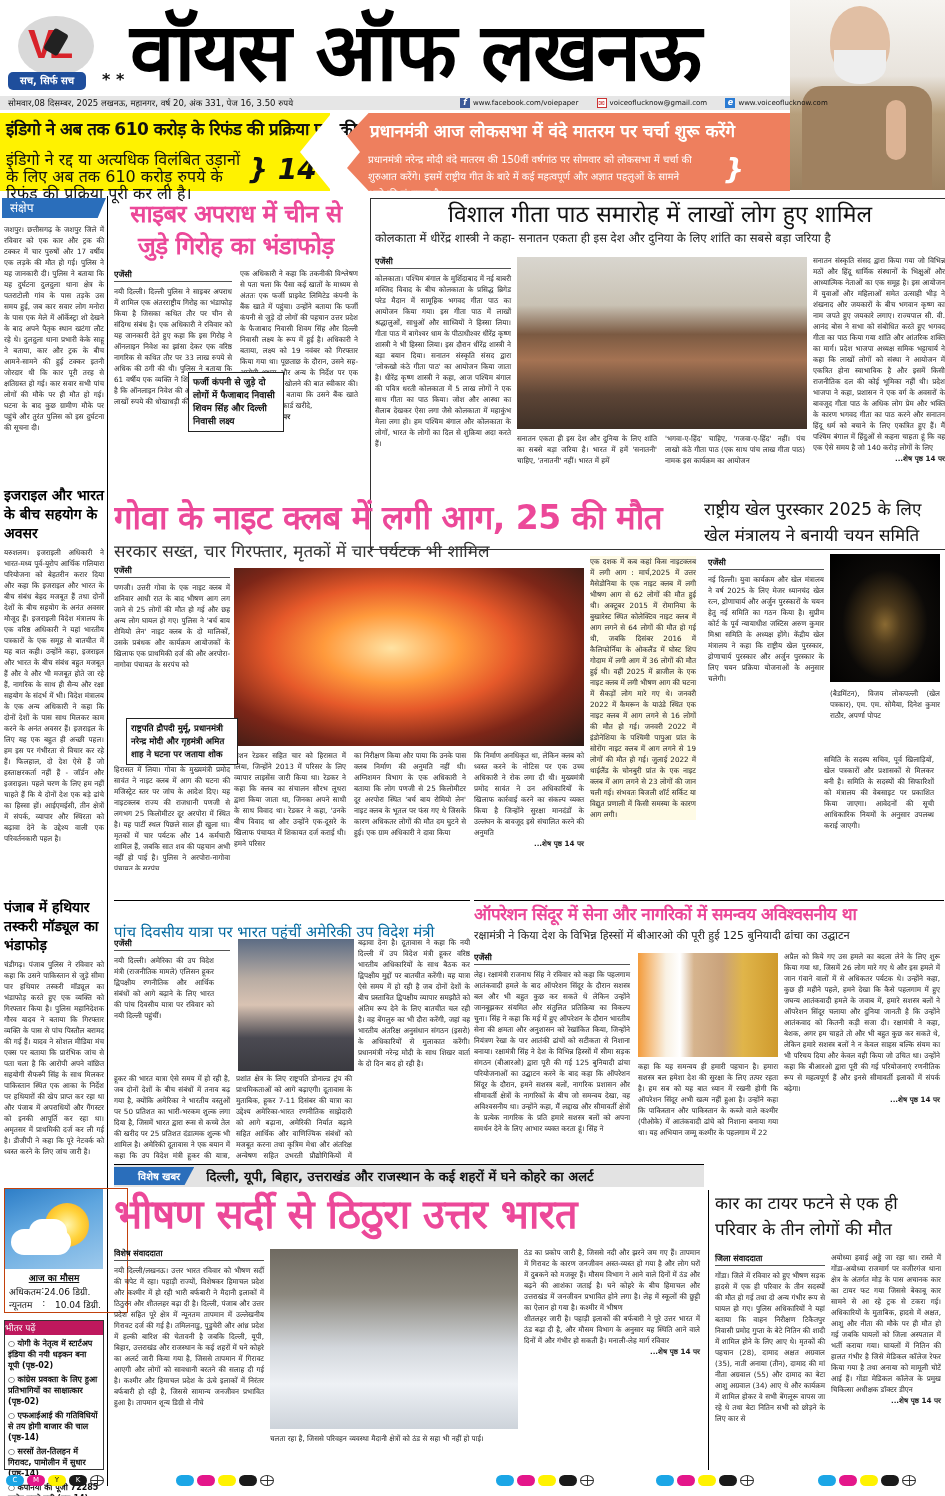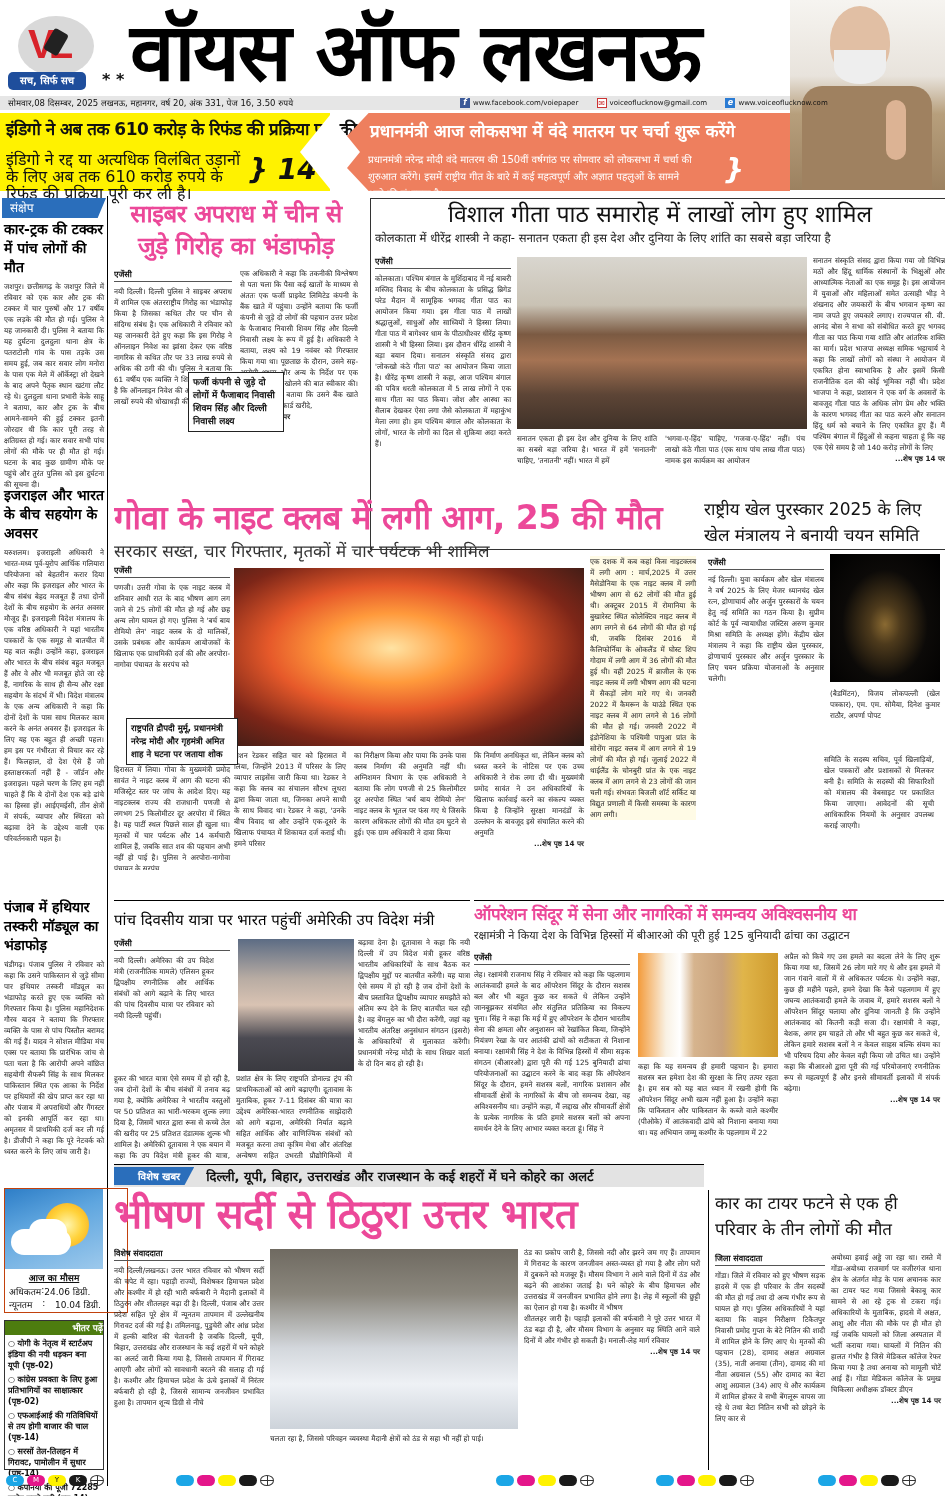--- a/index.html
+++ b/index.html
@@ -89,21 +89,20 @@
 <div class="abs banner-o">
   <div class="h">प्रधानमंत्री आज लोकसभा में वंदे मातरम पर चर्चा शुरू करेंगे</div>
   <div class="s" style="white-space:normal">प्रधानमंत्री नरेन्द्र मोदी वंदे मातरम की 150वीं वर्षगांठ पर सोमवार को लोकसभा में चर्चा की शुरुआत करेंगे। इसमें राष्ट्रीय गीत के बारे में कई महत्वपूर्ण और अज्ञात पहलुओं के सामने आने की संभावना है।</div>
   <div class="pg">} 16</div>
 </div>
 <div class="abs diamond"></div>
 
 <div class="abs col-left"></div>
 <div class="abs sanksh">संक्षेप</div>
 <div class="abs" style="left:4px;top:220px;width:100px">
-  <div class="lh">कार-ट्रक की टक्कर में पांच लोगों की मौत</div>
   <div class="body" style="margin-top:4px">जशपुर। छत्तीसगढ़ के जशपुर जिले में रविवार को एक कार और ट्रक की टक्कर में चार पुरुषों और 17 वर्षीय एक लड़के की मौत हो गई। पुलिस ने यह जानकारी दी। पुलिस ने बताया कि यह दुर्घटना दुलदुला थाना क्षेत्र के पतराटोली गांव के पास तड़के उस समय हुई, जब कार सवार लोग मनोरा के पास एक मेले में ऑर्केस्ट्रा शो देखने के बाद अपने पैतृक स्थान खटंगा लौट रहे थे। दुलदुला थाना प्रभारी केके साहू ने बताया, कार और ट्रक के बीच आमने-सामने की हुई टक्कर इतनी जोरदार थी कि कार पूरी तरह से क्षतिग्रस्त हो गई। कार सवार सभी पांच लोगों की मौके पर ही मौत हो गई। घटना के बाद कुछ ग्रामीण मौके पर पहुंचे और तुरंत पुलिस को इस दुर्घटना की सूचना दी।</div>
 </div>
 <div class="abs" style="left:4px;top:486px;width:100px">
   <div class="lh">इजराइल और भारत के बीच सहयोग के अवसर</div>
   <div class="body" style="margin-top:4px">यरुशलम। इजराइली अधिकारी ने भारत-मध्य पूर्व-यूरोप आर्थिक गलियारा परियोजना को बेहतरीन करार दिया और कहा कि इजराइल और भारत के बीच संबंध बेहद मजबूत हैं तथा दोनों देशों के बीच सहयोग के अनंत अवसर मौजूद हैं। इजराइली विदेश मंत्रालय के एक वरिष्ठ अधिकारी ने यहां भारतीय पत्रकारों के एक समूह से बातचीत में यह बात कही। उन्होंने कहा, इजराइल और भारत के बीच संबंध बहुत मजबूत हैं और वे और भी मजबूत होते जा रहे हैं, नागरिक के साथ ही सैन्य और रक्षा सहयोग के संदर्भ में भी। विदेश मंत्रालय के एक अन्य अधिकारी ने कहा कि दोनों देशों के पास साथ मिलकर काम करने के अनंत अवसर हैं। इजराइल के लिए यह एक बहुत ही अच्छी पहल। हम इस पर गंभीरता से विचार कर रहे हैं। फिलहाल, दो देश ऐसे हैं जो हस्ताक्षरकर्ता नहीं हैं - जॉर्डन और इजराइल। पहले चरण के लिए हम नहीं चाहते हैं कि ये दोनों देश एक बड़े ढांचे का हिस्सा हों। आईएमईसी, तीन क्षेत्रों में संपर्क, व्यापार और स्थिरता को बढ़ावा देने के उद्देश्य वाली एक परिवर्तनकारी पहल है।</div>
 </div>
 <div class="abs" style="left:4px;top:898px;width:100px">
   <div class="lh">पंजाब में हथियार तस्करी मॉड्यूल का भंडाफोड़</div>
   <div class="body" style="margin-top:4px">चंडीगढ़। पंजाब पुलिस ने रविवार को कहा कि उसने पाकिस्तान से जुड़े सीमा पार हथियार तस्करी मॉड्यूल का भंडाफोड़ करते हुए एक व्यक्ति को गिरफ्तार किया है। पुलिस महानिदेशक गौरव यादव ने बताया कि गिरफ्तार व्यक्ति के पास से पांच पिस्तौल बरामद की गई हैं। यादव ने सोशल मीडिया मंच एक्स पर बताया कि प्रारंभिक जांच से पता चला है कि आरोपी अपने वांछित सहयोगी सैफरूी सिंह के साथ मिलकर पाकिस्तान स्थित एक आका के निर्देश पर हथियारों की खेप प्राप्त कर रहा था और पंजाब में अपराधियों और गैंगस्टर को इनकी आपूर्ति कर रहा था। अमृतसर में प्राथमिकी दर्ज कर ली गई है। डीजीपी ने कहा कि पूरे नेटवर्क को ध्वस्त करने के लिए जांच जारी है।</div>
 </div>
@@ -121,21 +120,21 @@
     <span>24.06 डिग्री.</span>
   </div>
   <div style="position:absolute;left:4px;top:109px;width:92px;font-size:9px;display:flex;justify-content:space-between">
     <span>न्यूनतम</span>
       <span>:</span>
     <span>10.04 डिग्री.</span>
   </div>
 </div>
 
 <div class="abs" style="left:4px;top:1320px;width:100px;height:150px;border:1px solid #333">
-  <div style="background:#4d7c0f;color:#fff;text-align:right;font-size:9px;font-weight:bold;line-height:14px">भीतर पढ़ें</div>
+  <div style="background:#be185d;color:#fff;text-align:left;font-size:9px;font-weight:normal;line-height:14px">भीतर पढ़ें</div>
   <div style="padding:3px 3px">
     <div class="bullet">योगी के नेतृत्व में स्टार्टअप इंडिया की नयी धड़कन बना यूपी (पृष्ठ-02)</div>
     <div class="bullet">कांग्रेस प्रवक्ता के लिए हुआ प्रतिभागियों का साक्षात्कार (पृष्ठ-02)</div>
     <div class="bullet">एफआईआई की गतिविधियों से तय होगी बाजार की चाल (पृष्ठ-14)</div>
     <div class="bullet">सरसों तेल-तिलहन में गिरावट, पामोलीन में सुधार (पृष्ठ-14)</div>
     <div class="bullet">कंपनियों की पूंजी 72285 करोड़ रुपये बढ़ी (पृष्ठ-14)</div>
   </div>
 </div>
 
 <div class="abs" style="left:114px;top:198px;width:244px;height:296px;overflow:hidden">
@@ -193,21 +192,21 @@
   <div style="position:absolute;left:4px;top:60px;width:116px">
     <div class="ag">एजेंसी</div>
     <div class="body">नई दिल्ली। युवा कार्यक्रम और खेल मंत्रालय ने वर्ष 2025 के लिए मेजर ध्यानचंद खेल रत्न, द्रोणाचार्य और अर्जुन पुरस्कारों के चयन हेतु नई समिति का गठन किया है। सुप्रीम कोर्ट के पूर्व न्यायाधीश जस्टिस अरुण कुमार मिश्रा समिति के अध्यक्ष होंगे। केंद्रीय खेल मंत्रालय ने कहा कि राष्ट्रीय खेल पुरस्कार, द्रोणाचार्य पुरस्कार और अर्जुन पुरस्कार के लिए चयन प्रक्रिया योजनाओं के अनुसार चलेगी।</div>
   </div>
   <div class="photo trophy" style="position:absolute;left:126px;top:58px;width:110px;height:128px"></div>
   <div class="body" style="position:absolute;left:126px;top:192px;width:110px">(बैडमिंटन), विजय लोकपल्ली (खेल पत्रकार), एम. एम. सोमैया, दिनेश कुमार राठौर, अपर्णा पोपट</div>
   <div class="body" style="position:absolute;left:120px;top:258px;width:110px">समिति के सदस्य सचिव, पूर्व खिलाड़ियों, खेल पत्रकारों और प्रशासकों से मिलकर बनी है। समिति के सदस्यों की सिफारिशों को मंत्रालय की वेबसाइट पर प्रकाशित किया जाएगा। आवेदनों की सूची आधिकारिक नियमों के अनुसार उपलब्ध कराई जाएगी।</div>
 </div>
 
 <div class="abs" style="left:114px;top:900px;width:356px;height:262px;overflow:hidden;border-top:1px solid #000">
-  <div style="font-size:15px;line-height:26px;margin-top:6px;white-space:nowrap;color:#000000">पांच दिवसीय यात्रा पर भारत पहुंचीं अमेरिकी उप विदेश मंत्री</div>
+  <div style="font-size:15px;line-height:26px;margin-top:18px;white-space:nowrap;color:#0369a1">पांच दिवसीय यात्रा पर भारत पहुंचीं अमेरिकी उप विदेश मंत्री</div>
   <div style="position:absolute;left:0;top:36px;width:116px">
     <div class="ag">एजेंसी</div>
     <div class="body" style="width:100px">नयी दिल्ली। अमेरिका की उप विदेश मंत्री (राजनीतिक मामले) एलिसन हूकर द्विपक्षीय रणनीतिक और आर्थिक संबंधों को आगे बढ़ाने के लिए भारत की पांच दिवसीय यात्रा पर रविवार को नयी दिल्ली पहुंचीं।</div>
   </div>
   <div class="photo woman" style="position:absolute;left:124px;top:38px;width:116px;height:132px"></div>
   <div class="body" style="position:absolute;left:0;top:172px;width:116px">हूकर की भारत यात्रा ऐसे समय में हो रही है, जब दोनों देशों के बीच संबंधों में तनाव बढ़ गया है, क्योंकि अमेरिका ने भारतीय वस्तुओं पर 50 प्रतिशत का भारी-भरकम शुल्क लगा दिया है, जिसमें भारत द्वारा रूस से कच्चे तेल की खरीद पर 25 प्रतिशत दंडात्मक शुल्क भी शामिल है। अमेरिकी दूतावास ने एक बयान में कहा कि उप विदेश मंत्री हूकर की यात्रा, मजबूत अमेरिका-भारत साझेदारी और स्वतंत्र एवं मुक्त हिंद-</div>
   <div class="body" style="position:absolute;left:122px;top:172px;width:116px">प्रशांत क्षेत्र के लिए राष्ट्रपति डोनाल्ड ट्रंप की प्राथमिकताओं को आगे बढ़ाएगी। दूतावास के मुताबिक, हूकर 7-11 दिसंबर की यात्रा का उद्देश्य अमेरिका-भारत रणनीतिक साझेदारी को आगे बढ़ाना, अमेरिकी निर्यात बढ़ाने सहित आर्थिक और वाणिज्यिक संबंधों को मजबूत करना तथा कृत्रिम मेधा और अंतरिक्ष अन्वेषण सहित उभरती प्रौद्योगिकियों में सहयोग को</div>
   <div class="body" style="position:absolute;left:244px;top:36px;width:112px">बढ़ावा देना है। दूतावास ने कहा कि नयी दिल्ली में उप विदेश मंत्री हूकर वरिष्ठ भारतीय अधिकारियों के साथ बैठक कर द्विपक्षीय मुद्दों पर बातचीत करेंगी। यह यात्रा ऐसे समय में हो रही है जब दोनों देशों के बीच प्रस्तावित द्विपक्षीय व्यापार समझौते को अंतिम रूप देने के लिए बातचीत चल रही है। वह बेंगलुरु का भी दौरा करेंगी, जहां वह भारतीय अंतरिक्ष अनुसंधान संगठन (इसरो) के अधिकारियों से मुलाकात करेंगी। प्रधानमंत्री नरेन्द्र मोदी के साथ शिखर वार्ता के दो दिन बाद हो रही है।</div>
 </div>
 

